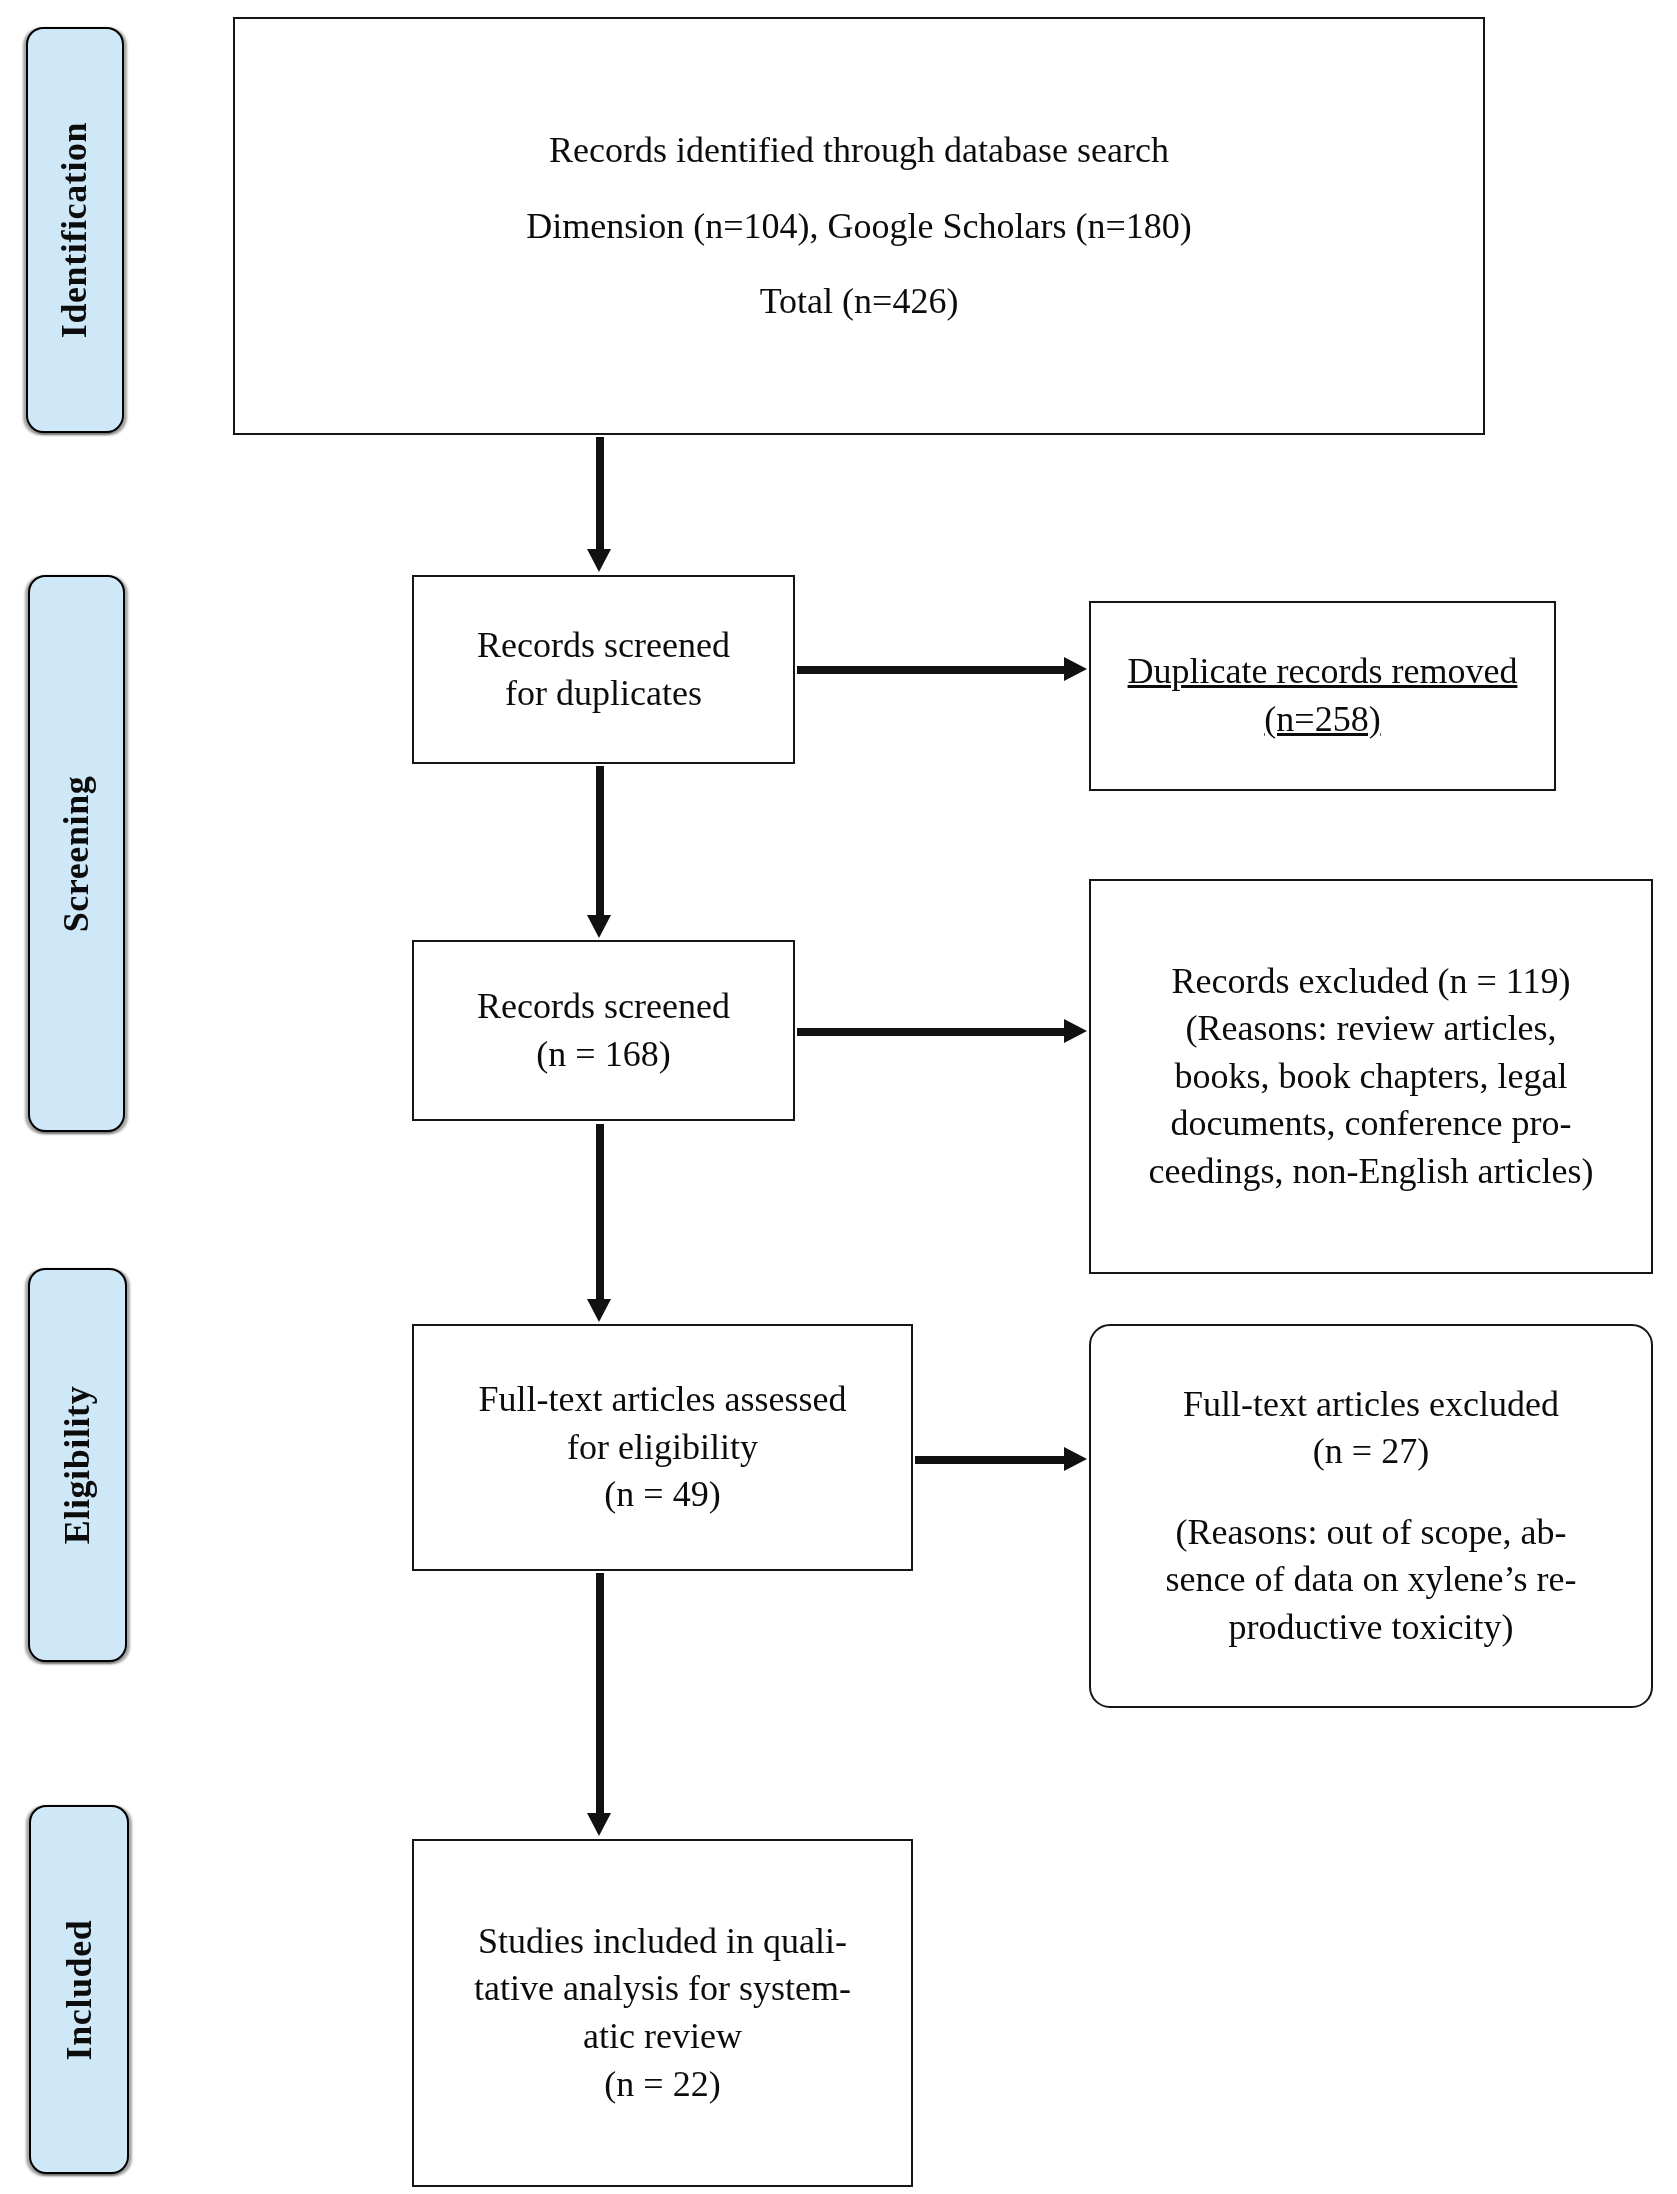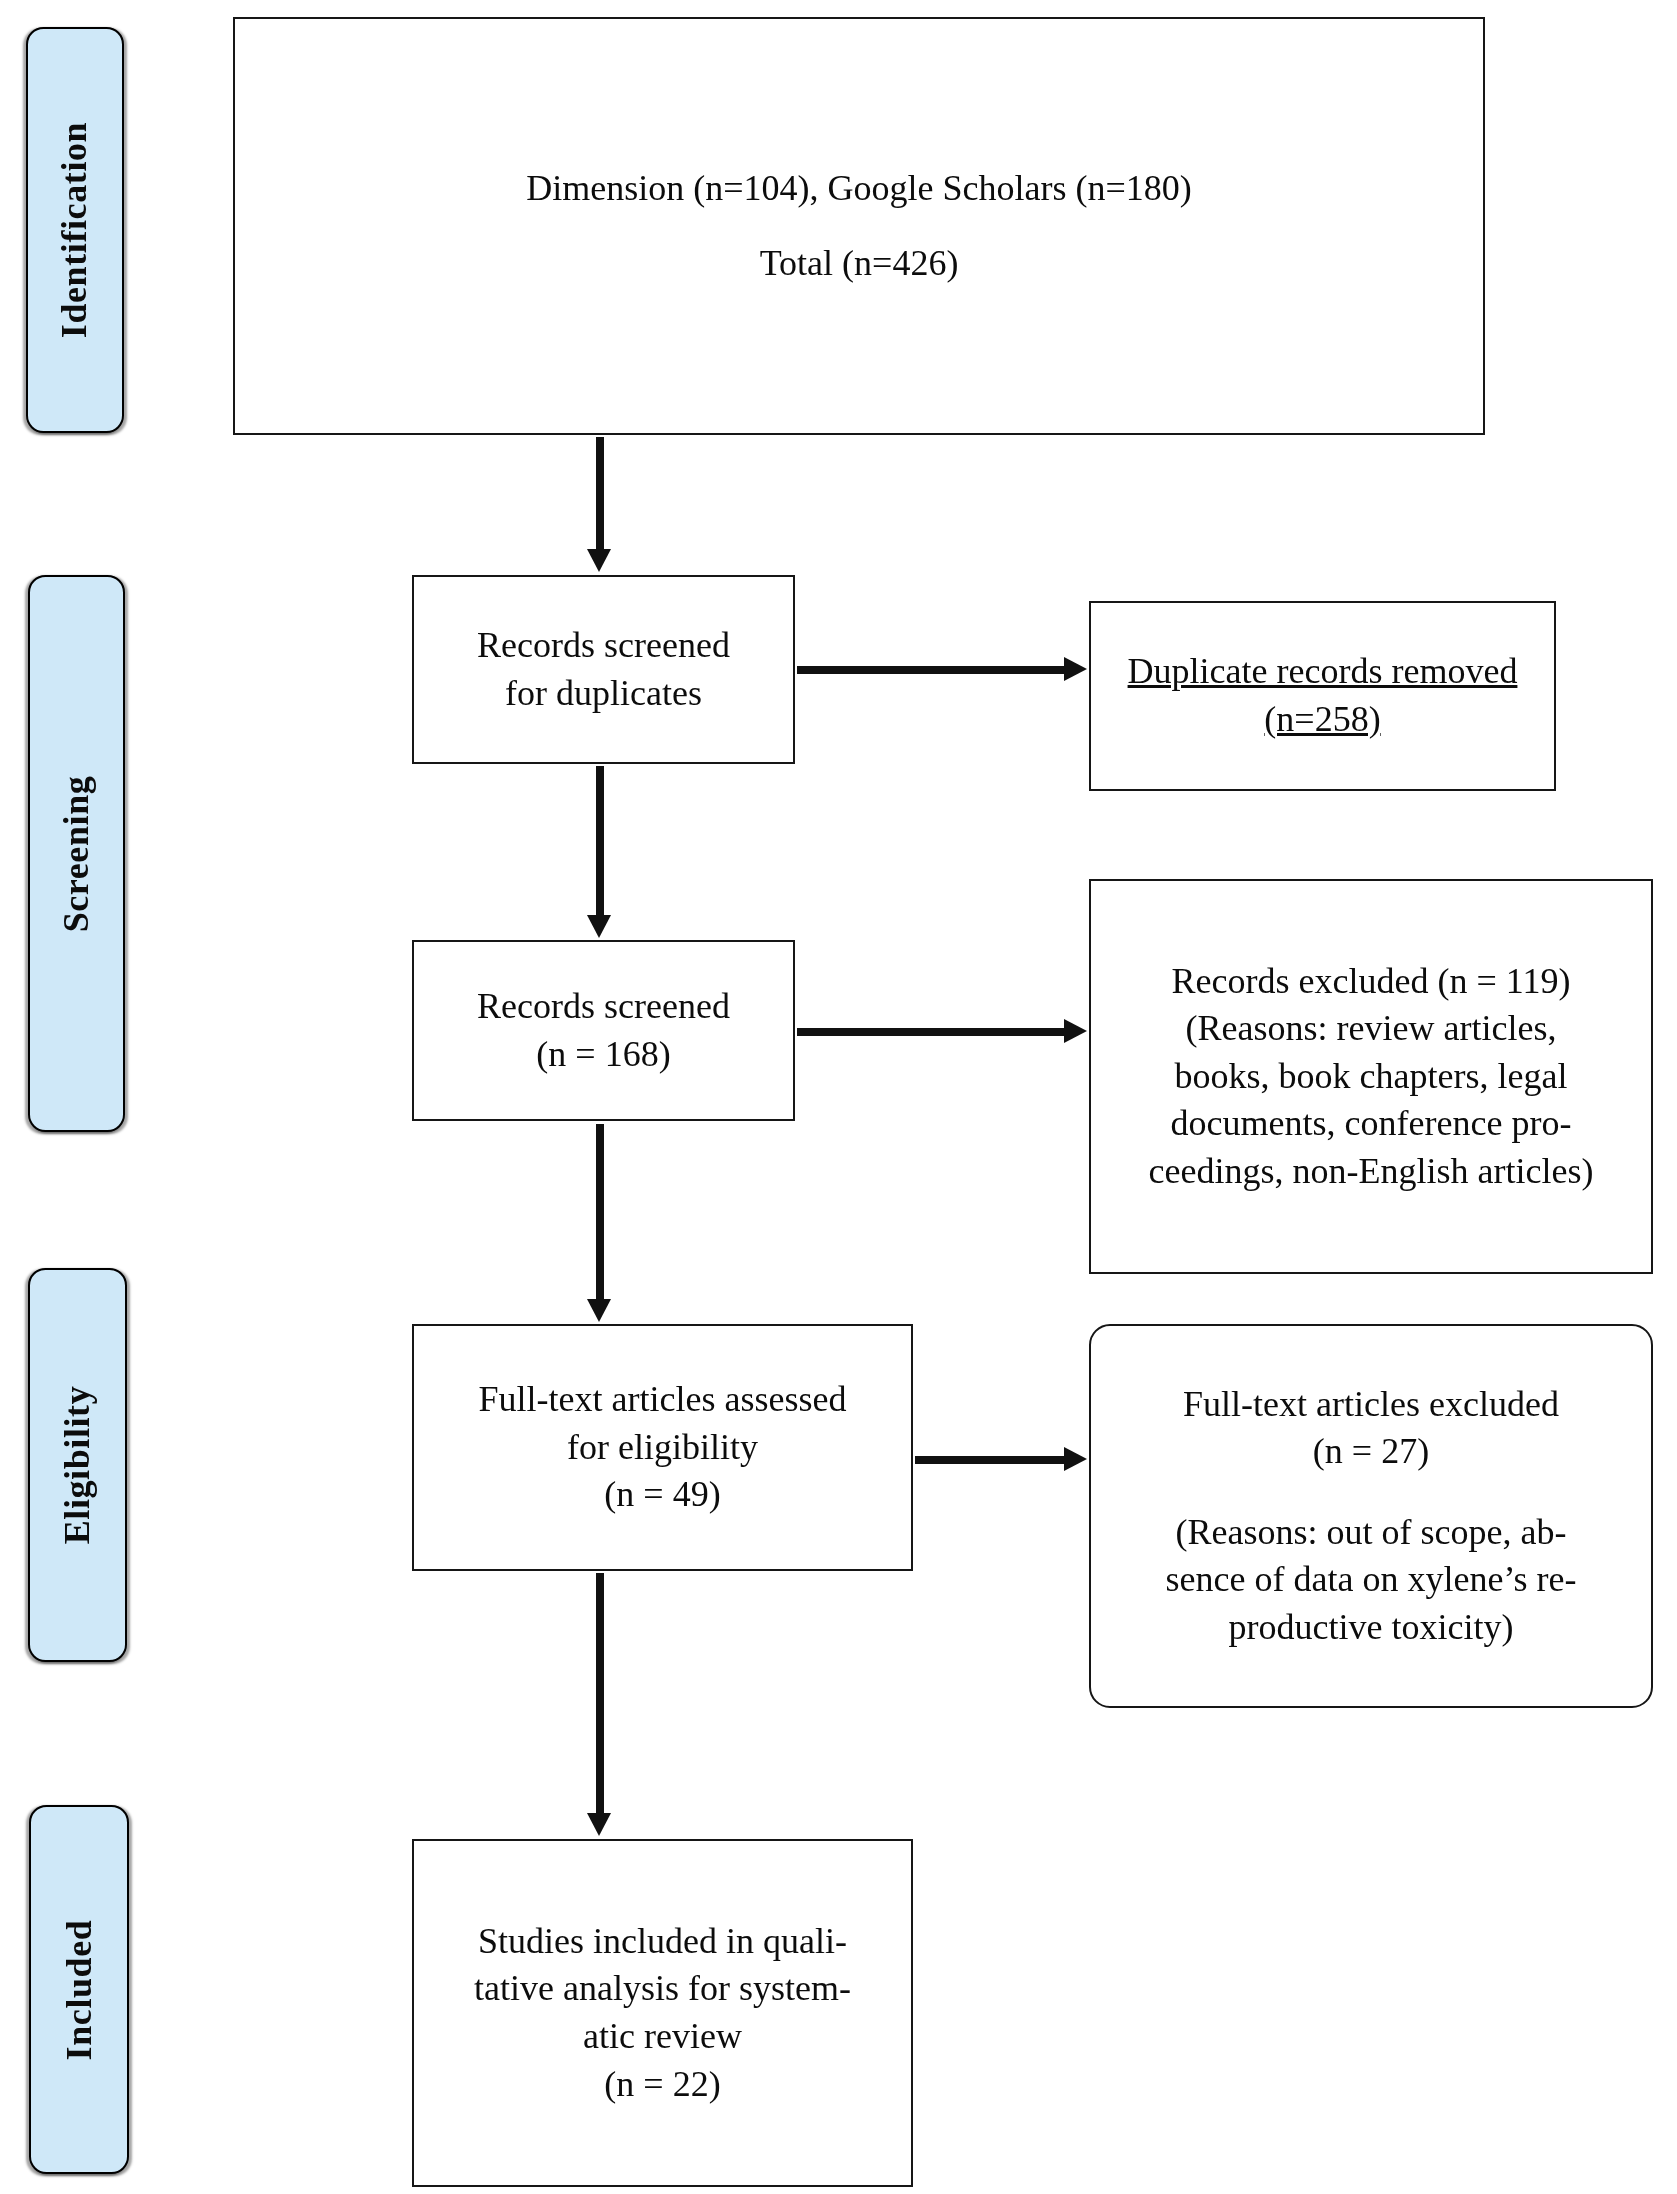--- a/index.html
+++ b/index.html
@@ -94,20 +94,21 @@
     <span class="rot">Screening</span>
   </div>
   <div class="stage" id="stage-eligibility">
     <span class="rot">Eligibility</span>
   </div>
   <div class="stage" id="stage-included">
     <span class="rot">Included</span>
   </div>
 
   <div class="fbox" id="box-identified">
+    <p>Records identified through database search</p>
     <p>Dimension (n=104), Google Scholars (n=180)</p>
     <p>Total (n=426)</p>
   </div>
 
   <div class="fbox" id="box-screened-dup">
     <p class="pre">Records screened
 for duplicates</p>
   </div>
 
   <div class="fbox" id="box-dup-removed">

